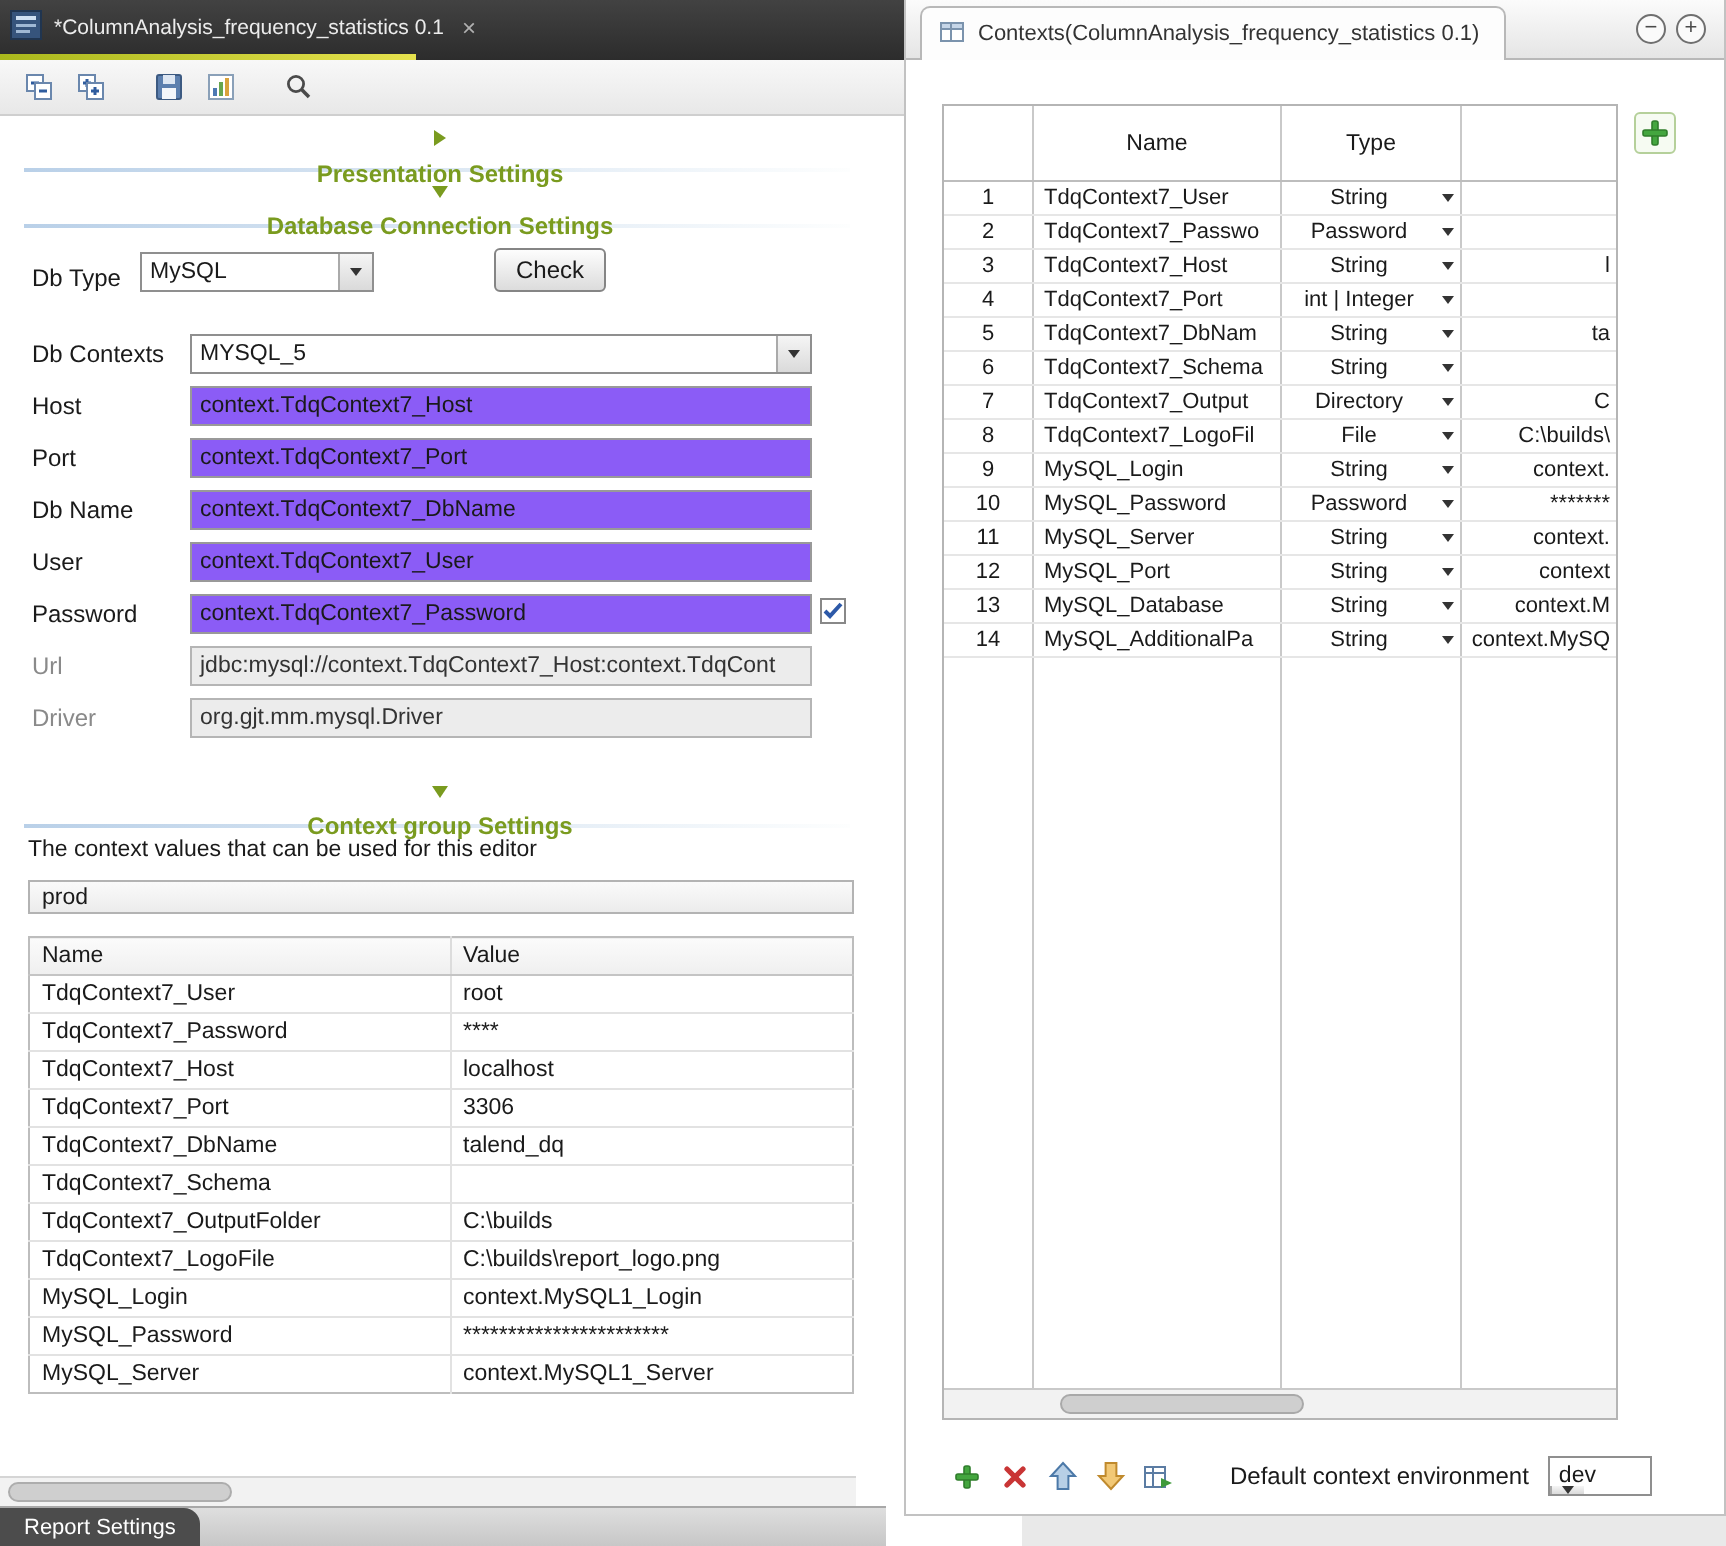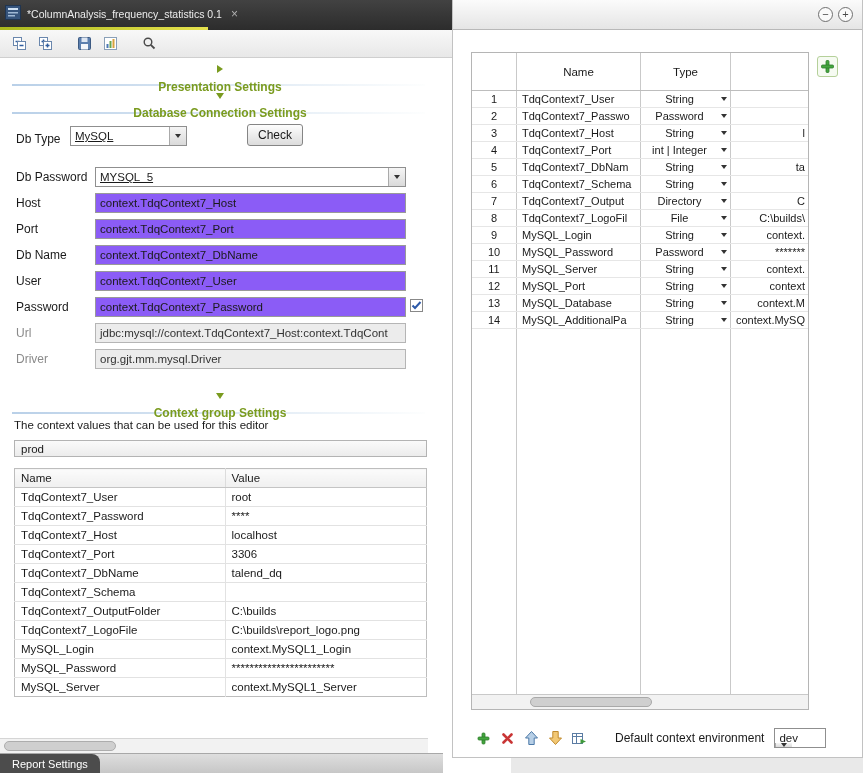--- a/index.html
+++ b/index.html
@@ -33,21 +33,21 @@
   .tri-right { width:0; height:0; border-top:4px solid transparent; border-bottom:4px solid transparent; border-left:6px solid #7a9b1f; }
   .tri-down  { width:0; height:0; border-left:4px solid transparent; border-right:4px solid transparent; border-top:6px solid #7a9b1f; }
 
   .db-block { position:relative; margin:8px 0 0 16px; }
   .dbtype-row { display:flex; align-items:flex-end; height:24px; margin-bottom:18px; }
   .lbl54 { width:54px; font-size:12px; }
   .form-row { display:flex; align-items:center; height:26px; }
   .form-label { width:79px; font-size:12px; }
   .form-label.dim { color:#8a8a8a; }
   .combo { height:20px; border:1px solid #8f8f8f; background:#fff; display:flex; align-items:stretch; }
-  .combo .val { flex:1; padding:2px 4px; font-size:11.5px; white-space:nowrap; overflow:hidden; line-height:15px;text-decoration:underline; }
+  .combo .val { flex:1; padding:2px 4px; font-size:11.5px; white-space:nowrap; overflow:hidden; line-height:15px; }
   .arrow-box { width:17px; border-left:1px solid #aaa; background:linear-gradient(#f5f5f5,#dadada);
     display:flex; align-items:center; justify-content:center; }
   .caret { width:0; height:0; border-left:3.5px solid transparent; border-right:3.5px solid transparent; border-top:4px solid #333; }
   .db-type-combo { width:117px; }
   .dbver-combo { width:311px; }
   .check-btn { margin-left:60px; height:22px; padding:0 10px; border:1px solid #858585; border-radius:3px;
     background:linear-gradient(#fdfdfd,#dcdcdc); font-size:12px; line-height:20px; }
   .tfield { width:311px; height:20px; border:1px solid #999; background:#8b5cf6; font-size:11.5px;
     padding:2px 4px; line-height:15px; white-space:nowrap; overflow:hidden; }
   .tfield.disabled { background:#ececec; border-color:#b5b5b5; color:#333; }
@@ -193,21 +193,21 @@
         <div class="combo db-type-combo">
           <div class="val">MySQL</div>
           <div class="arrow-box">
               <i class="caret"></i>
             </div>
         </div>
         <div class="check-btn">Check</div>
       </div>
 
       <div class="form-row">
-        <div class="form-label">Db Password</div>
+        <div class="form-label">Db Contexts</div>
         <div class="combo dbver-combo">
           <div class="val">MYSQL_5</div>
           <div class="arrow-box">
               <i class="caret"></i>
             </div>
         </div>
       </div>
 
       <div>
 
@@ -343,20 +343,31 @@
   </div>
 
   <div class="lp-bottom">
     <span class="report-tab">Report Settings</span>
   </div>
 </div>
 
 <div id="right-panel">
 
   <div class="rp-tabbar">
+    <div class="rp-tab">
+      <span>
+        <svg width="14" height="14">
+            <rect x="1.5" y="2.5" width="11" height="9" fill="#fff" stroke="#7b93ad"></rect>
+            <rect x="2" y="3" width="10" height="2" fill="#c6d6e8"></rect>
+            <line x1="1.5" y1="5.5" x2="12.5" y2="5.5" stroke="#7b93ad"></line>
+            <line x1="6.5" y1="2.5" x2="6.5" y2="11.5" stroke="#7b93ad"></line>
+          </svg>
+      </span>
+      <span class="rp-tab-title">Contexts(ColumnAnalysis_frequency_statistics 0.1)</span>
+    </div>
     <div class="win-btns">
       <div class="win-btn light">−</div>
       <div class="win-btn light">+</div>
     </div>
   </div>
 
   <div class="add-ctx">
     <svg width="15" height="15">
         <rect x="6" y="1.5" width="3" height="12" rx="1" fill="#44a63f" stroke="#2f7d2b" stroke-width="0.8"></rect>
         <rect x="1.5" y="6" width="12" height="3" rx="1" fill="#44a63f" stroke="#2f7d2b" stroke-width="0.8"></rect>

